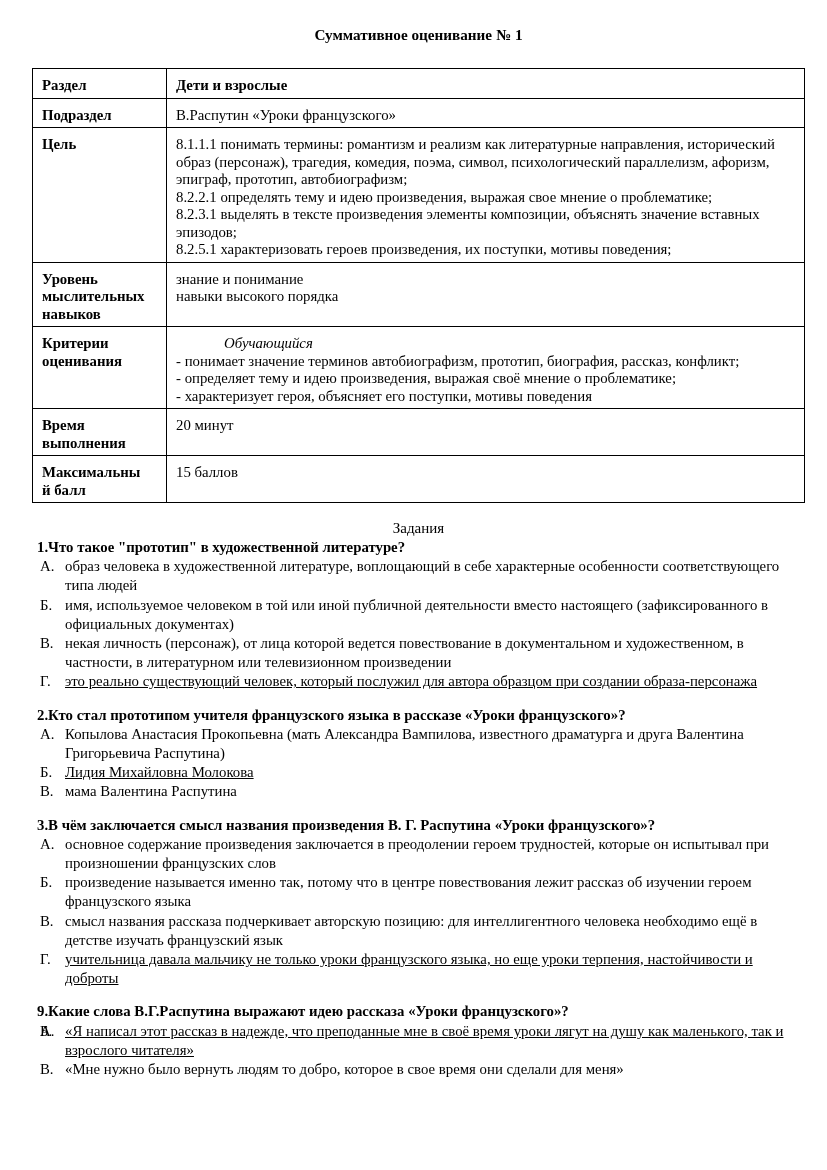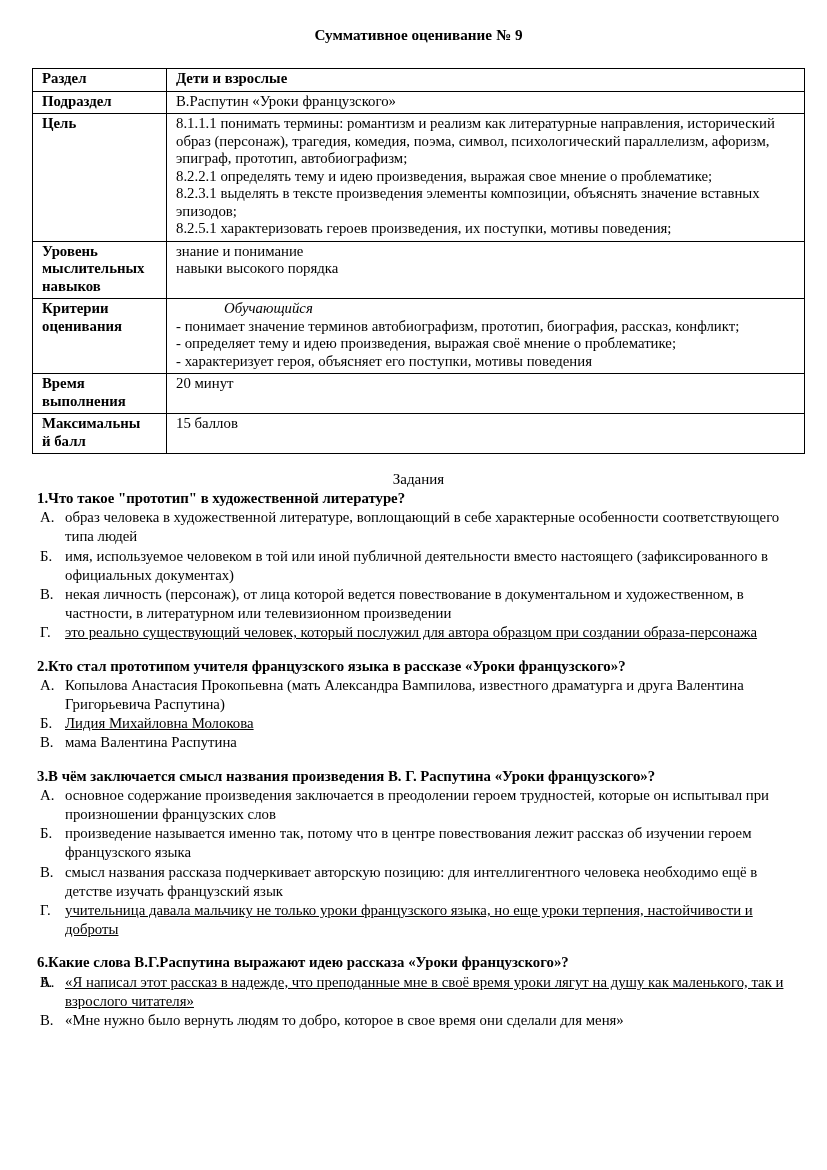--- a/index.html
+++ b/index.html
@@ -21,21 +21,21 @@
 
   table.info-table {
     width: 100%;
     border-collapse: collapse;
     table-layout: fixed;
   }
   table.info-table td {
     border: 1.6px solid #000;
     vertical-align: top;
     line-height: 17.5px;
-    padding: 1px 8px 3px 9px;
+    padding: 8px 8px 3px 9px;
     margin-top: 18px;
   }
   td.label-cell {
     width: 134px;
     font-weight: bold;
     white-space: pre-line;
   }
   .cell-para { line-height: 17.5px; }
   .cell-para.bold { font-weight: bold; }
   .cell-para.italic-indent { font-style: italic; padding-left: 48px; }
@@ -62,21 +62,21 @@
     line-height: 19.2px;
   }
   .option-letter { position: absolute; left: 8px; top: 0; }
   .option-text.underlined { text-decoration: underline; }
 </style>
 </head>
 <body>
 
 <div class="page">
 
-  <div class="doc-title">Суммативное оценивание № 9</div>
+  <div class="doc-title">Суммативное оценивание № 1</div>
 
   <table class="info-table">
     <tbody>
         <tr>
           <td class="label-cell">Раздел</td>
           <td class="value-cell">
             <div class="cell-para bold">Дети и взрослые</div>
           </td>
         </tr>
         <tr>
@@ -147,20 +147,20 @@
         <div class="option"><span class="option-letter">В.</span><span class="option-text">мама Валентина Распутина</span></div>
       </div>
       <div class="question">
         <div class="q-title">3.В чём заключается смысл названия произведения В. Г. Распутина «Уроки французского»?</div>
         <div class="option"><span class="option-letter">А.</span><span class="option-text">основное содержание произведения заключается в преодолении героем трудностей, которые он испытывал при произношении французских слов</span></div>
         <div class="option"><span class="option-letter">Б.</span><span class="option-text">произведение называется именно так, потому что в центре повествования лежит рассказ об изучении героем французского языка</span></div>
         <div class="option"><span class="option-letter">В.</span><span class="option-text">смысл названия рассказа подчеркивает авторскую позицию: для интеллигентного человека необходимо ещё в детстве изучать французский язык</span></div>
         <div class="option"><span class="option-letter">Г.</span><span class="option-text underlined">учительница давала мальчику не только уроки французского языка, но еще уроки терпения, настойчивости и доброты</span></div>
       </div>
       <div class="question">
-        <div class="q-title">6.Какие слова В.Г.Распутина выражают идею рассказа «Уроки французского»?</div>
+        <div class="q-title">9.Какие слова В.Г.Распутина выражают идею рассказа «Уроки французского»?</div>
         <div class="option"><span class="option-letter">А.</span></div>
         <div class="option"><span class="option-letter">Б.</span><span class="option-text underlined">«Я написал этот рассказ в надежде, что преподанные мне в своё время уроки лягут на душу как маленького, так и взрослого читателя»</span></div>
         <div class="option"><span class="option-letter">В.</span><span class="option-text">«Мне нужно было вернуть людям то добро, которое в свое время они сделали для меня»</span></div>
       </div>
     </div>
 
 </div>
 
 </body></html>

